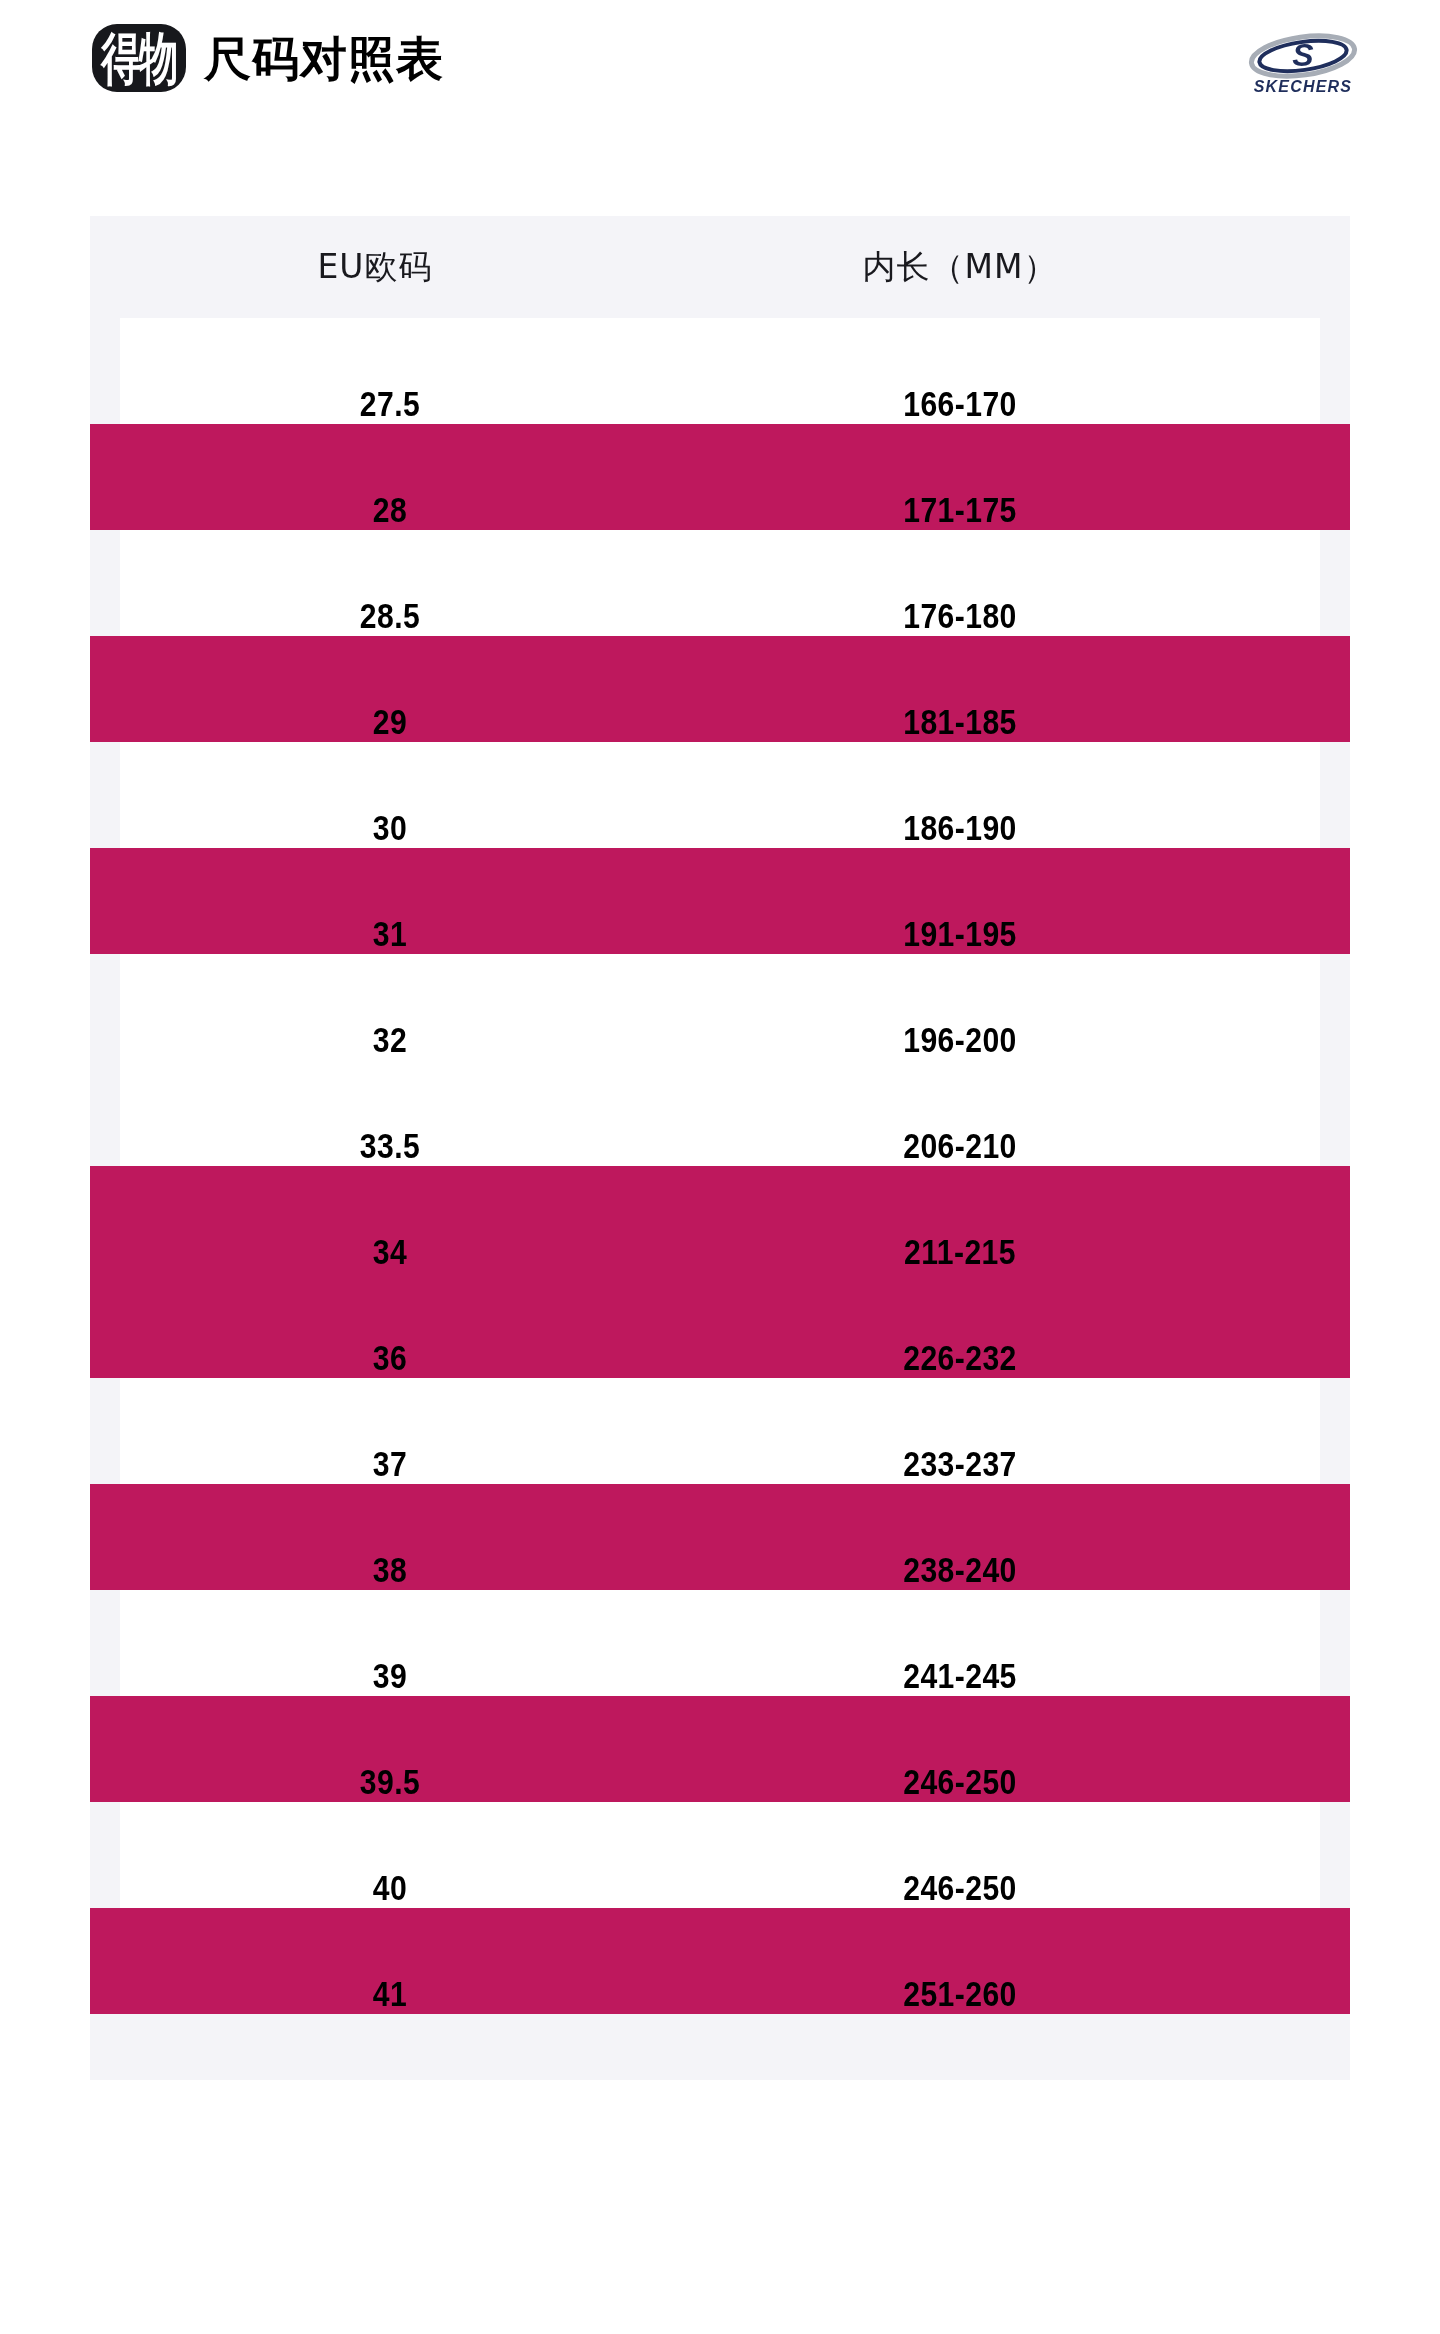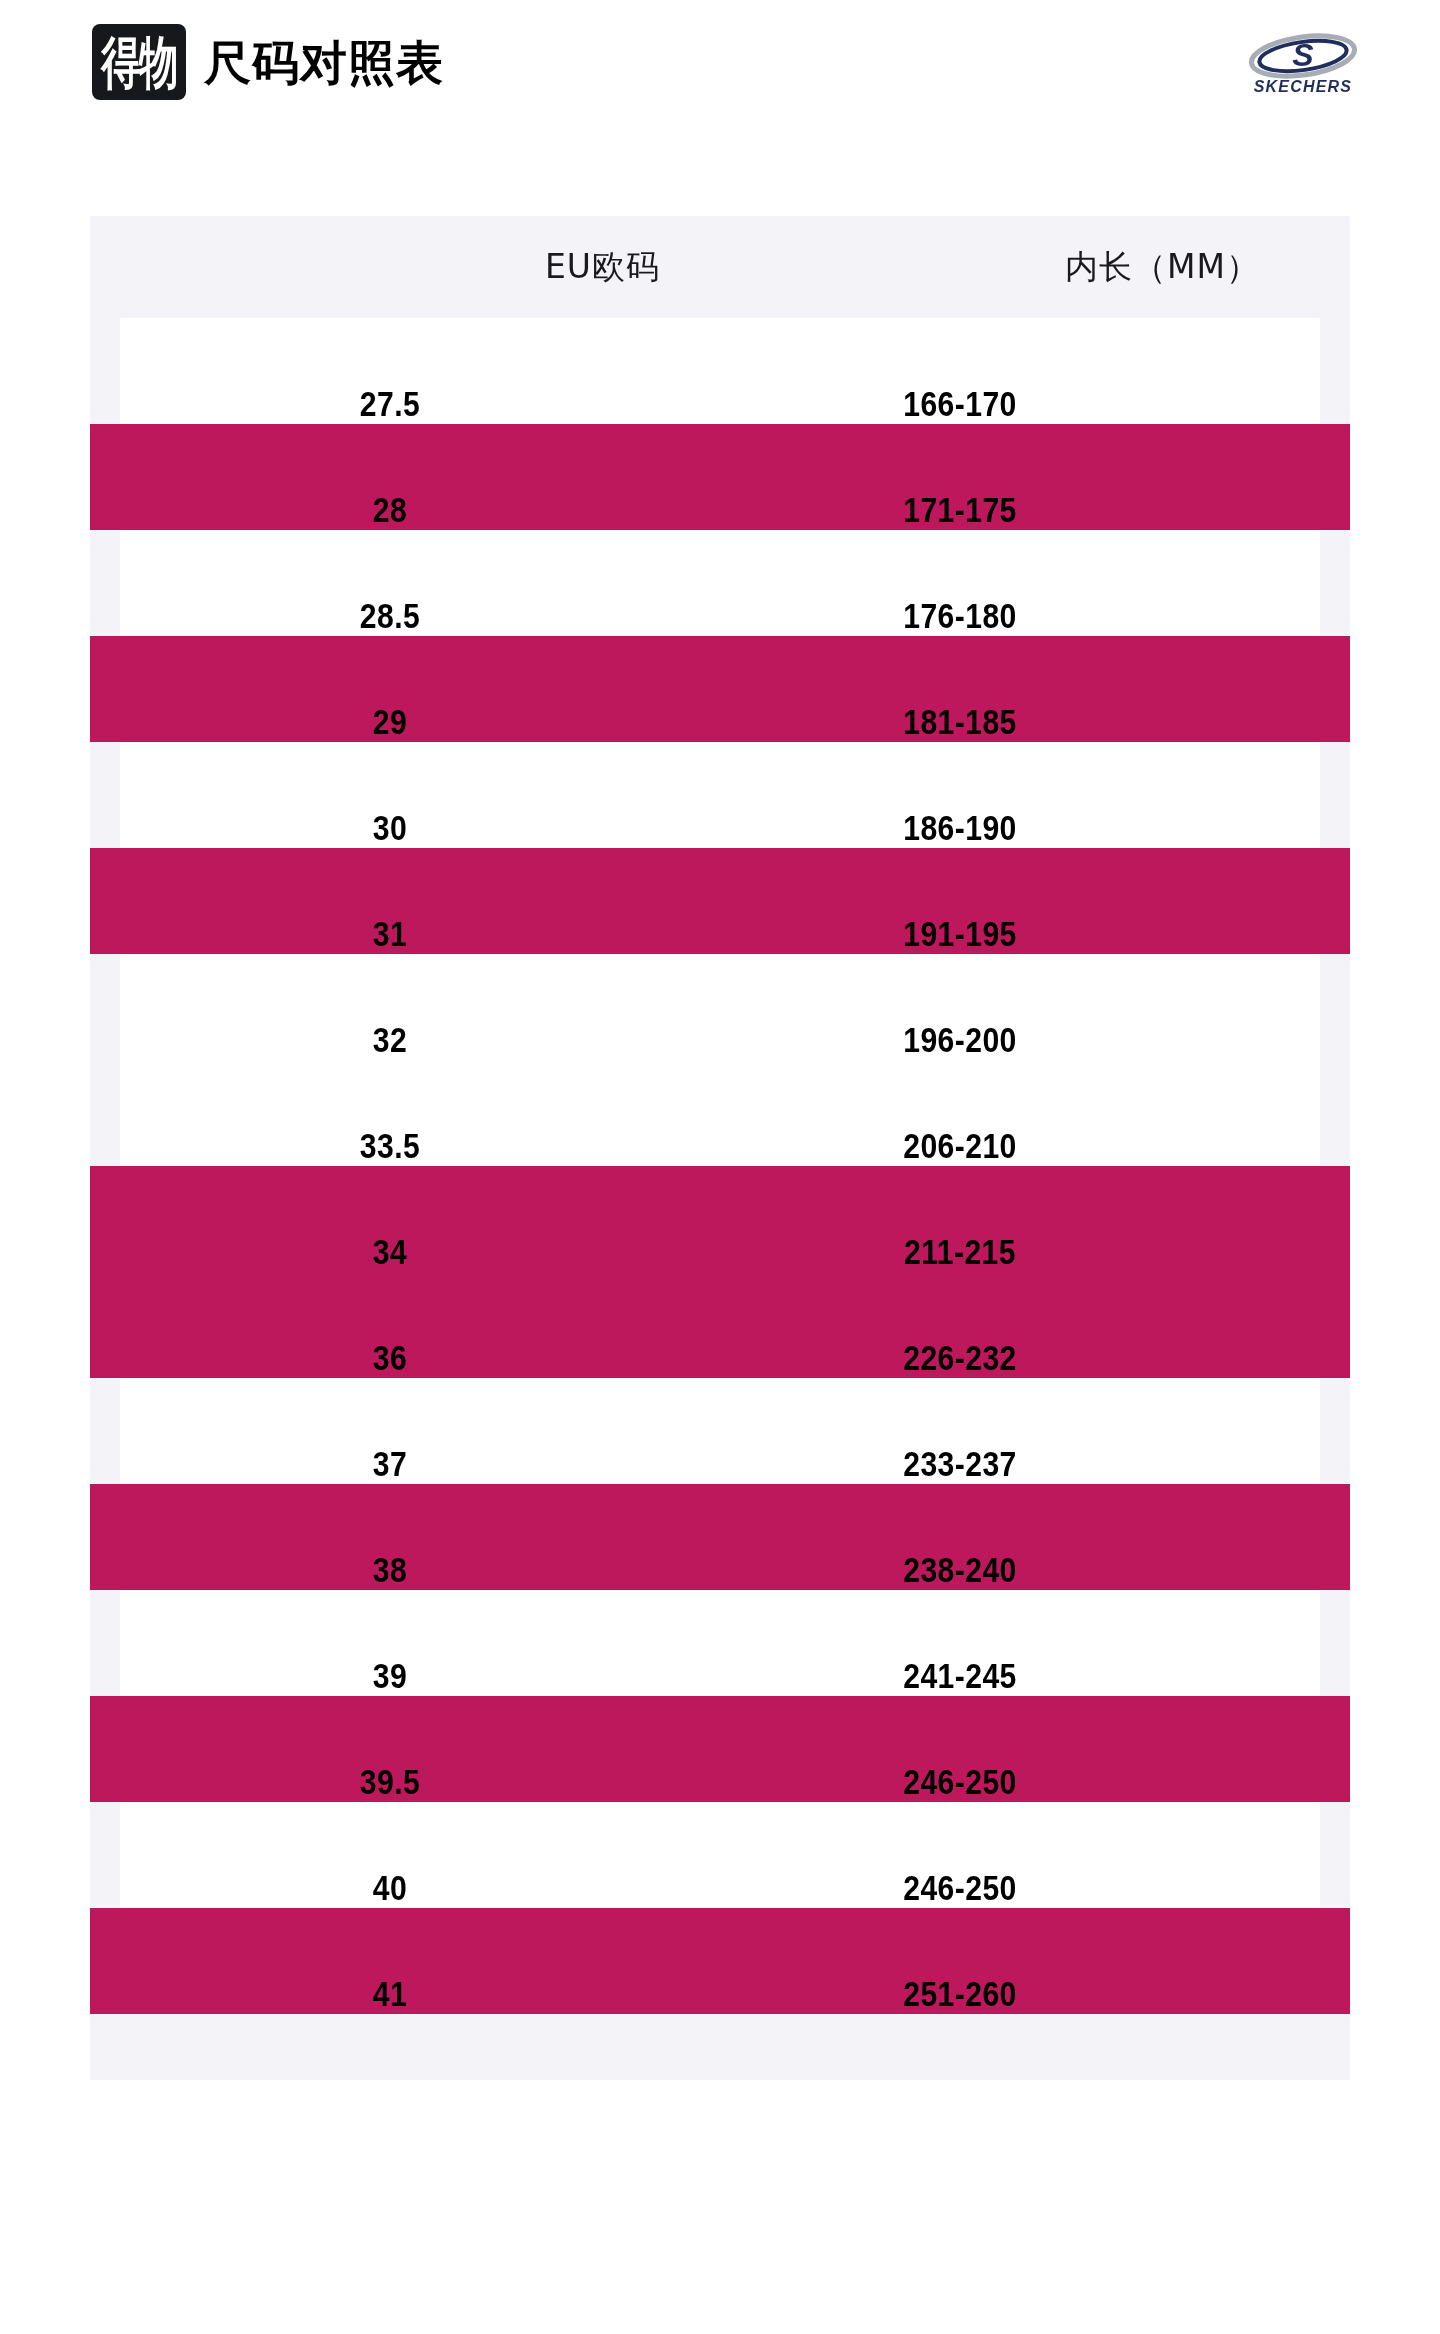--- a/index.html
+++ b/index.html
@@ -26,22 +26,22 @@
   }
   .brand-block {
     position: absolute;
     left: 92px;
     top: 24px;
     display: flex;
     align-items: center;
   }
   .app-logo {
     width: 94px;
-    height: 76px;
-    border-radius: 8px;
+    height: 68px;
+    border-radius: 25px;
     background: #17181C;
     display: flex;
     align-items: center;
     justify-content: center;
     flex: 0 0 auto;
   }
   .app-logo-text {
     color: #FFFFFF;
     font-size: 48px;
     font-weight: bold;
@@ -83,21 +83,21 @@
   .table-head {
     display: flex;
     height: 102px;
     align-items: center;
     background: #F4F4F8;
   }
   .table-head .cell {
     font-size: 33px;
     font-weight: normal;
     color: #19191E;
-    text-align: right;
+    text-align: center;
     letter-spacing: 1px;
     font-family: "DejaVu Sans", "Liberation Sans", sans-serif;
   }
   .row {
     display: flex;
     align-items: flex-end;
     height: 106px;
     margin-left: 30px;
     margin-right: 30px;
   }

